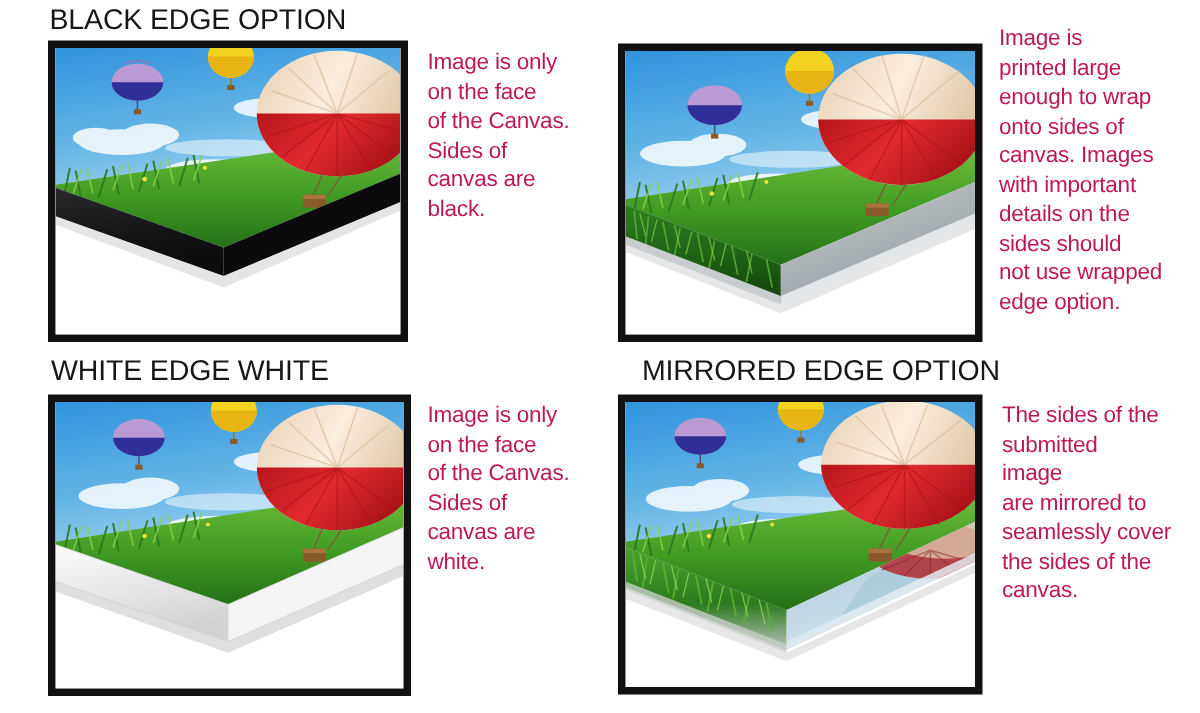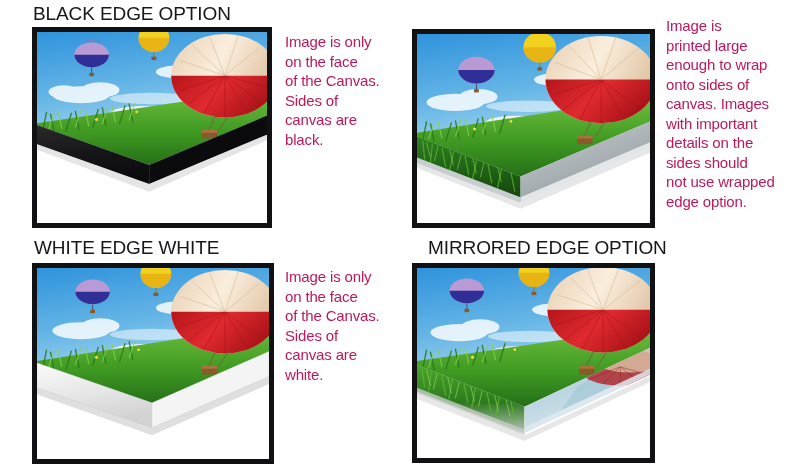--- a/index.html
+++ b/index.html
@@ -652,15 +652,22 @@
               <path d="M212,104 L246,114" fill="none"></path>
             </g>
           </g>
           <polygon points="112,168 243,106 243,112 112,174" fill="#e0eaef" opacity="0.85"></polygon>
         </g>
 
         <path d="M0,132 L112,176 L243,114 L243,120 L112,182 L0,138 Z" fill="#cfcfcf" opacity="0.5"></path>
       </svg>
     </div>
 
+    <div class="caption" style="left:268px;top:30px;width:128px;">The sides of the
+submitted
+image
+are mirrored to
+seamlessly cover
+the sides of the
+canvas.</div>
   </div>
 
 </div>
 
 </body></html>

